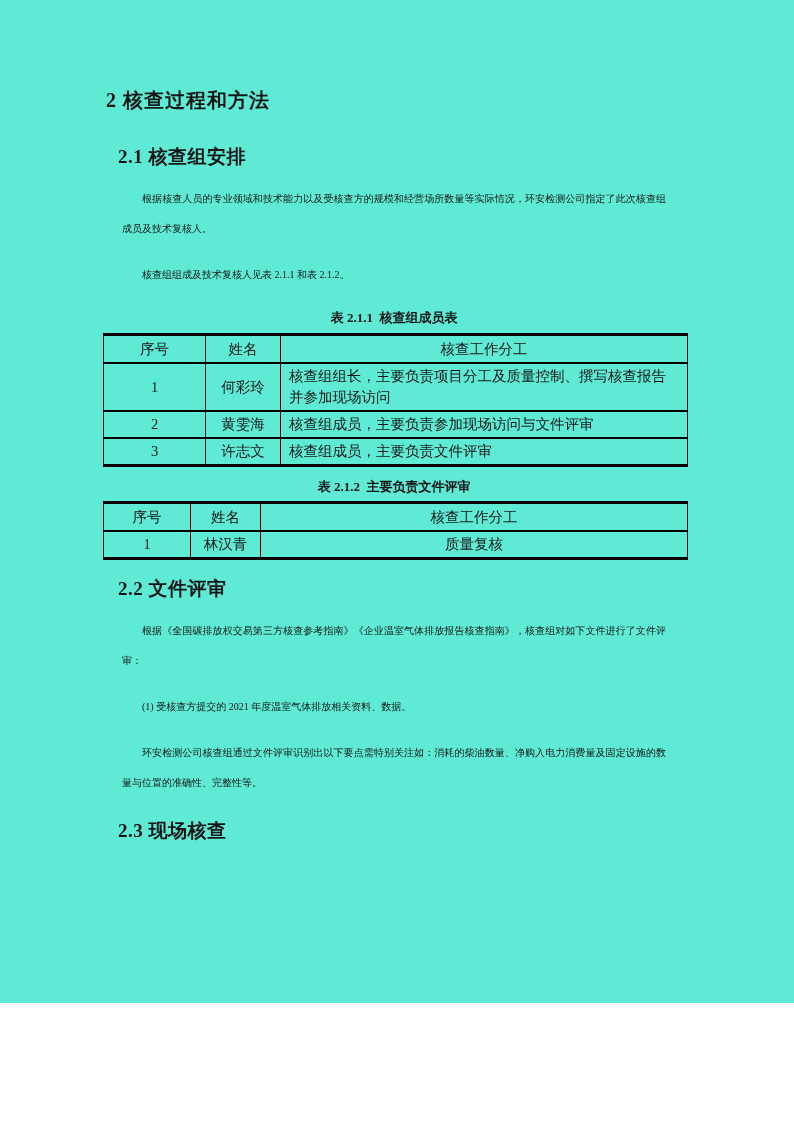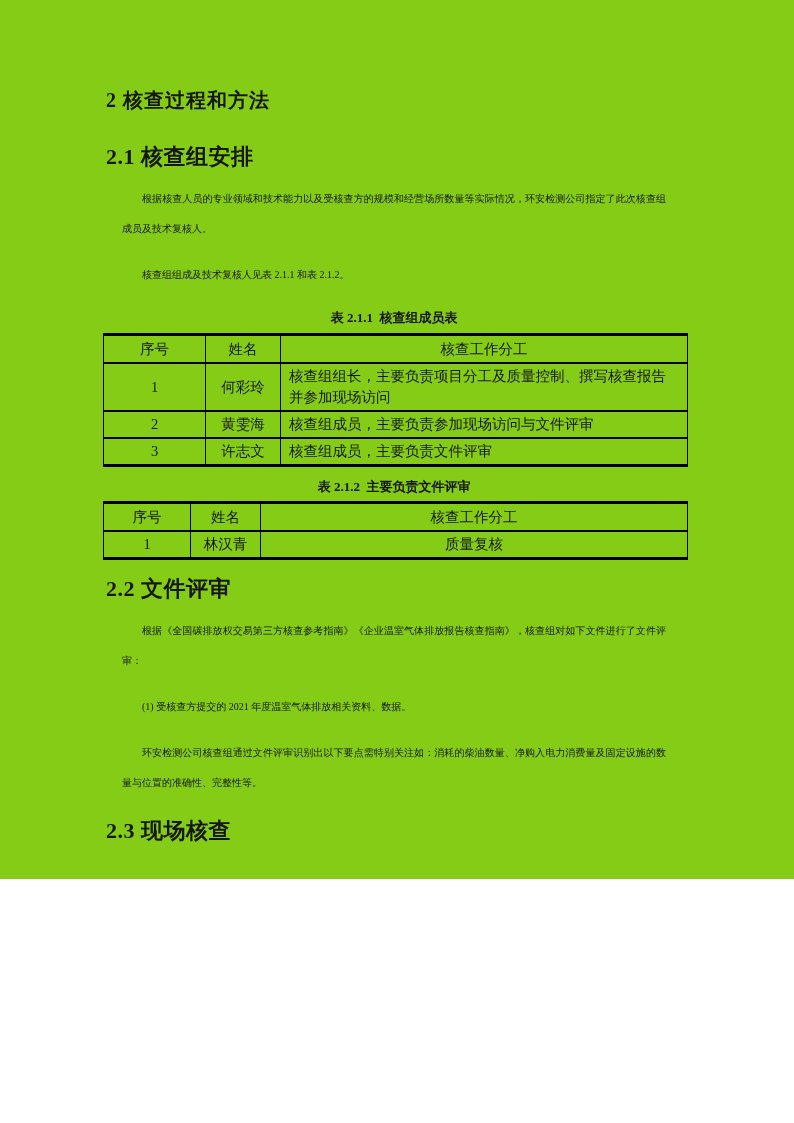--- a/index.html
+++ b/index.html
@@ -1,33 +1,33 @@
 <!DOCTYPE html>
 <html><head>
 <meta charset="utf-8">
 <style>
   html, body { margin:0; padding:0; background:#ffffff; }
   .page {
     position:relative;
-    width:794px; height:879px;
+    width:794px; height:1003px;
     box-sizing:border-box;
     margin:0 auto;
-    background:#84cc16;
+    background:#5eead4;
     color:#161616;
     font-family:"Liberation Serif","DejaVu Serif",serif;
     padding:88px 112px 0 106px;
     overflow:hidden;
   }
   .h1 {
     font-size:20px; line-height:24px; font-weight:bold;
     margin:0; letter-spacing:1px;
   }
   .h2 {
-    font-size:22px; line-height:22px; font-weight:bold;
-    margin:0; letter-spacing:0.5px;
+    font-size:19px; line-height:22px; font-weight:bold;
+    margin:12px; letter-spacing:0.5px;
   }
   .h21 { margin-top:34px; }
   .h22 { margin-top:18px; }
   .h23 { margin-top:22px; }
   p.body {
     font-size:10px; line-height:30px;
     margin:16px; text-align:justify;
   }
   .indent { text-indent:2em; }
   .mt-first { margin-top:18px; }

